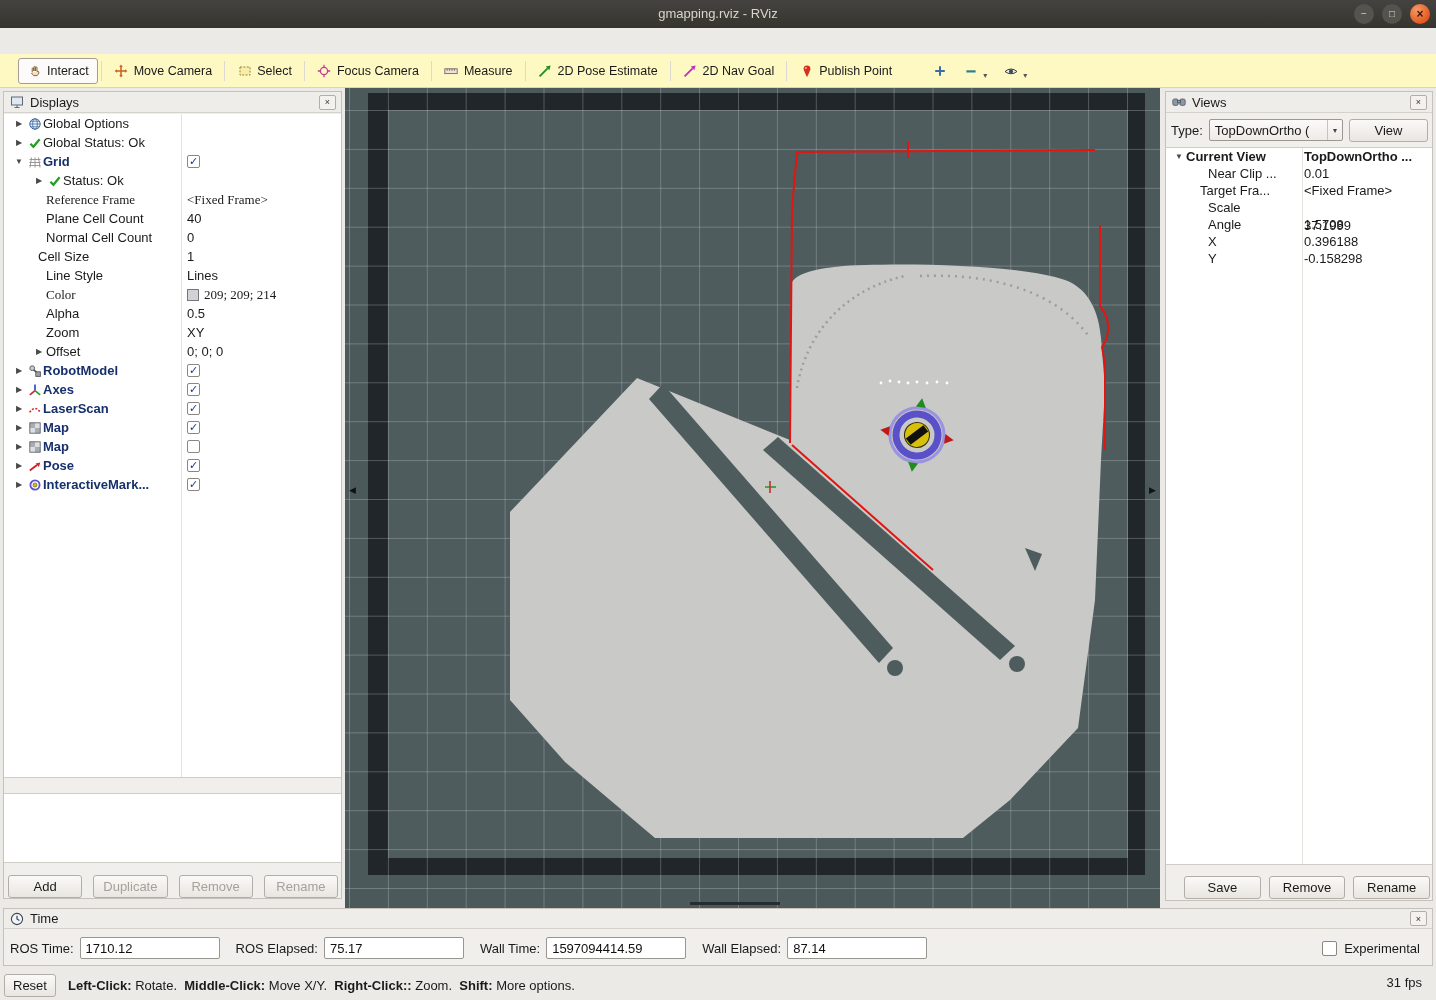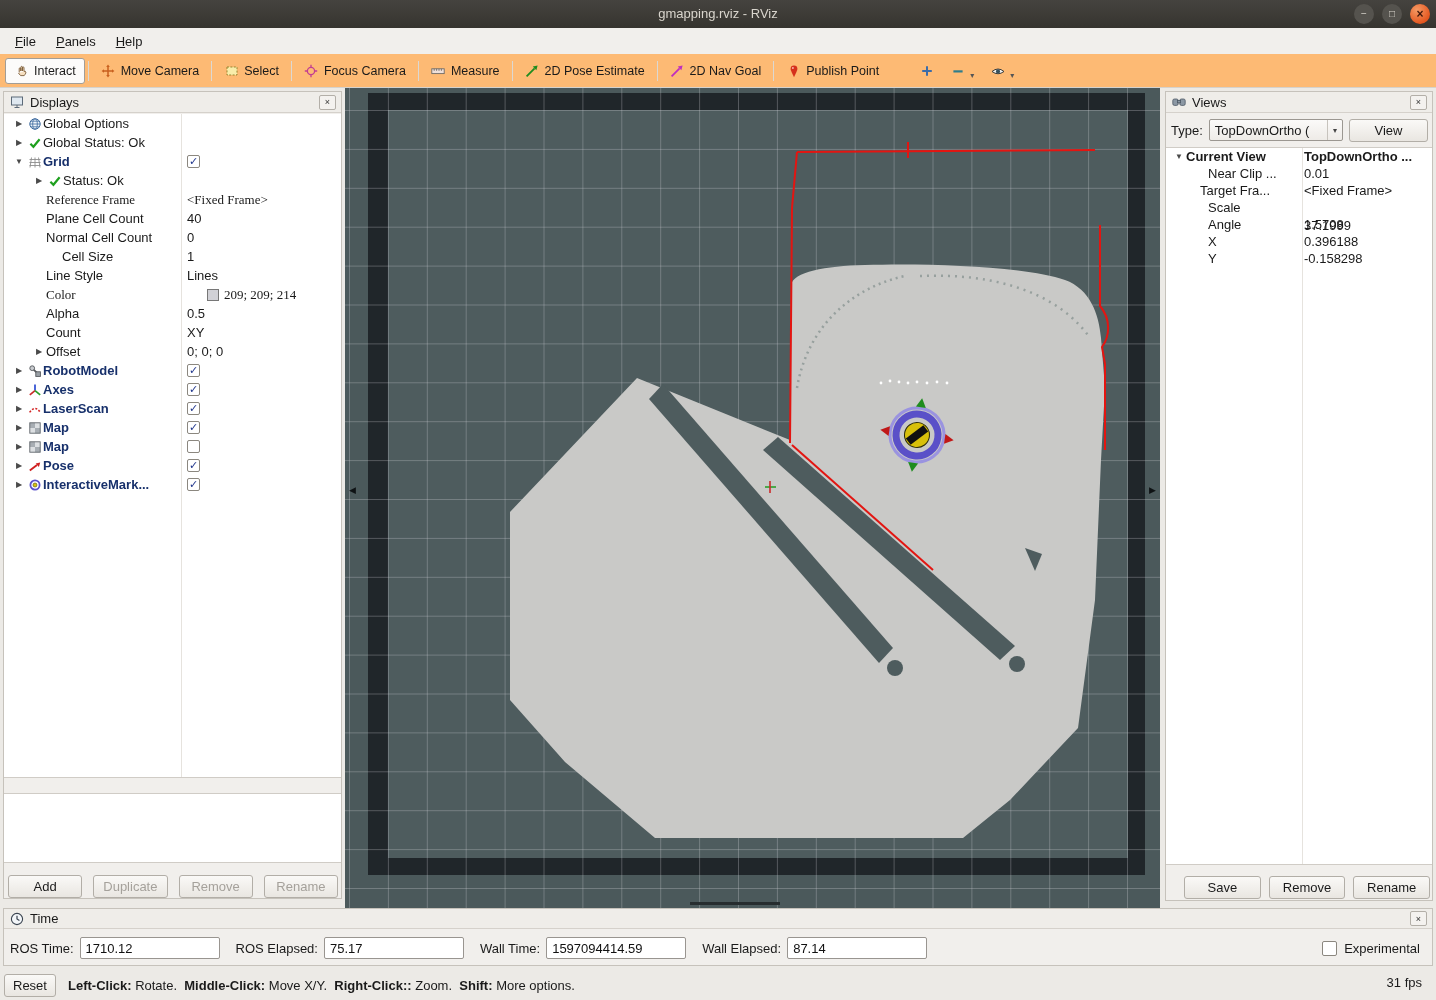--- a/index.html
+++ b/index.html
@@ -10,21 +10,21 @@
   
   .titlebar{position:absolute;left:0;top:0;width:100%;height:28px;background:linear-gradient(#45433f,#36342f);color:#d9d5cd}
   .titlebar .title{position:absolute;left:0;right:0;top:0;text-align:center;line-height:28px;font-size:13px}
   .winbtns{position:absolute;right:6px;top:4px;display:flex;gap:8px}
   .winbtn{width:20px;height:20px;border-radius:50%;background:#55534e;color:#d9d5cd;font-size:10px;display:flex;align-items:center;justify-content:center;line-height:1;cursor:default}
   .winbtn.close{background:radial-gradient(circle at 35% 30%,#f59a64,#e4561f 72%);color:#40170a;font-size:12px;font-weight:bold}
 
   
   .menubar{position:absolute;left:0;top:28px;width:100%;height:26px;background:#f1efec;display:flex;align-items:center;padding:0 5px}
   .menu-item{padding:3px 10px;border-radius:2px}
-  .toolbar{position:absolute;left:0;top:54px;width:100%;height:34px;background:#fdba74;border-bottom:1px solid #d6d2cc;display:flex;align-items:center;padding:0 5px}
+  .toolbar{position:absolute;left:0;top:54px;width:100%;height:34px;background:#fef9c3;border-bottom:1px solid #d6d2cc;display:flex;align-items:center;padding:0 18px}
   .tools{display:flex;align-items:center}
   .tools.extra{margin-left:26px;gap:6px}
   .tool{display:flex;align-items:center;gap:5px;height:26px;padding:0 8px;border:1px solid transparent;border-radius:3px;background:transparent;font:12.5px "Liberation Sans",sans-serif;color:#1a1a1a}
   .tool.active{background:#fcfbfa;border-color:#a29d96}
   .tool-sm{padding:0 4px}
   .tsep{width:1px;height:20px;background:#dcd8d2;margin:0 3px}
   .tool-label{white-space:nowrap}
   .icon{display:inline-flex;width:15px;height:15px;align-items:center;justify-content:center;flex:none}
   .dd{font-size:8px;color:#555;align-self:flex-end;padding-bottom:3px}
 
@@ -94,25 +94,20 @@
 
   <div class="titlebar">
     <div class="title">gmapping.rviz - RViz</div>
     <div class="winbtns">
       <span class="winbtn">−</span>
       <span class="winbtn">□</span>
       <span class="winbtn close">×</span>
     </div>
   </div>
 
-  <div class="menubar" id="menu-items">
-      <span class="menu-item"><u>F</u>ile</span>
-      <span class="menu-item"><u>P</u>anels</span>
-      <span class="menu-item"><u>H</u>elp</span>
-    </div>
 
   <div class="toolbar">
     <div class="tools" id="toolbar-tools">
         <button class="tool active">
           <span class="icon">
             <svg viewBox="0 0 14 14" width="14" height="14">
               <path d="M4.2 8.5 V4.8 Q4.2 3.8 5 3.8 Q5.8 3.8 5.8 4.8 V7 M5.8 7 V3.4 Q5.8 2.4 6.6 2.4 Q7.4 2.4 7.4 3.4 V7 M7.4 7 V3.9 Q7.4 2.9 8.2 2.9 Q9 2.9 9 3.9 V7.4 M9 7.4 Q10.6 6.8 10.9 8 Q11.1 9 10.2 10.2 L9.2 11.6 H5.6 L3.4 9" fill="#f6dfc0" stroke="#7a5c3a" stroke-width="0.9" stroke-linejoin="round"></path>
             </svg>
           </span>
           <span class="tool-label">Interact</span>
@@ -284,52 +279,52 @@
             <span>40</span>
           </span>
         </div>
         <div class="trow" style="padding-left: 28px;">
           <span class="arrow"></span>
           <span class="tlabel">Normal Cell Count</span>
           <span class="tvalue" style="left: 183px;">
             <span>0</span>
           </span>
         </div>
-        <div class="trow" style="padding-left: 44px;">
+        <div class="trow" style="padding-left: 20px;">
           <span class="arrow"></span>
           <span class="tlabel">Cell Size</span>
           <span class="tvalue" style="left: 183px;">
             <span>1</span>
           </span>
         </div>
         <div class="trow" style="padding-left: 28px;">
           <span class="arrow"></span>
           <span class="tlabel">Line Style</span>
           <span class="tvalue" style="left: 183px;">
             <span>Lines</span>
           </span>
         </div>
         <div class="trow" style="padding-left: 28px; font-family: Liberation Serif, serif;">
           <span class="arrow"></span>
           <span class="tlabel">Color</span>
-          <span class="tvalue" style="left: 183px; margin-left: 20px;">
+          <span class="tvalue" style="left: 183px;">
             <span class="swatch" style="background: rgb(209, 209, 214);"></span>
             <span>209; 209; 214</span>
           </span>
         </div>
         <div class="trow" style="padding-left: 28px;">
           <span class="arrow"></span>
           <span class="tlabel">Alpha</span>
           <span class="tvalue" style="left: 183px;">
             <span>0.5</span>
           </span>
         </div>
         <div class="trow" style="padding-left: 28px;">
           <span class="arrow"></span>
-          <span class="tlabel">Count</span>
+          <span class="tlabel">Zoom</span>
           <span class="tvalue" style="left: 183px; text-align: right;">
             <span>XY</span>
           </span>
         </div>
         <div class="trow" style="padding-left: 28px;">
           <span class="arrow">▶</span>
           <span class="tlabel">Offset</span>
           <span class="tvalue" style="left: 183px;">
             <span>0; 0; 0</span>
           </span>

